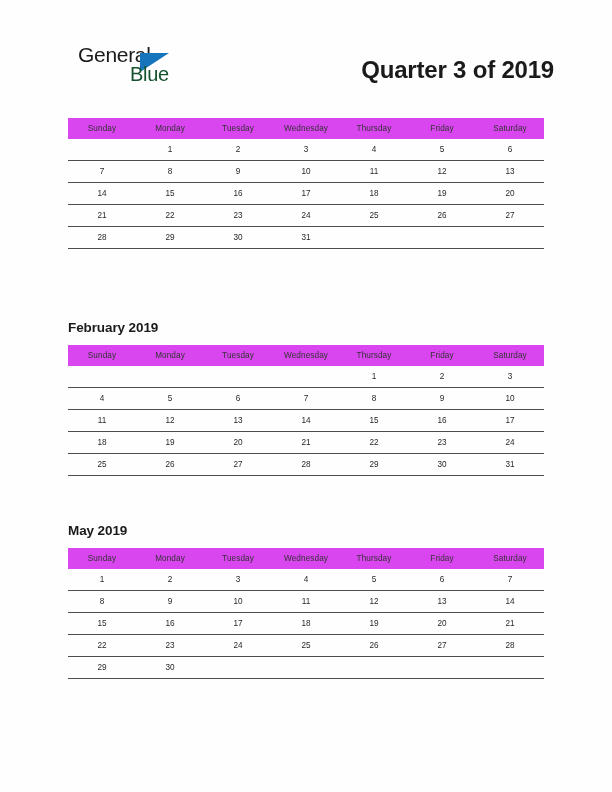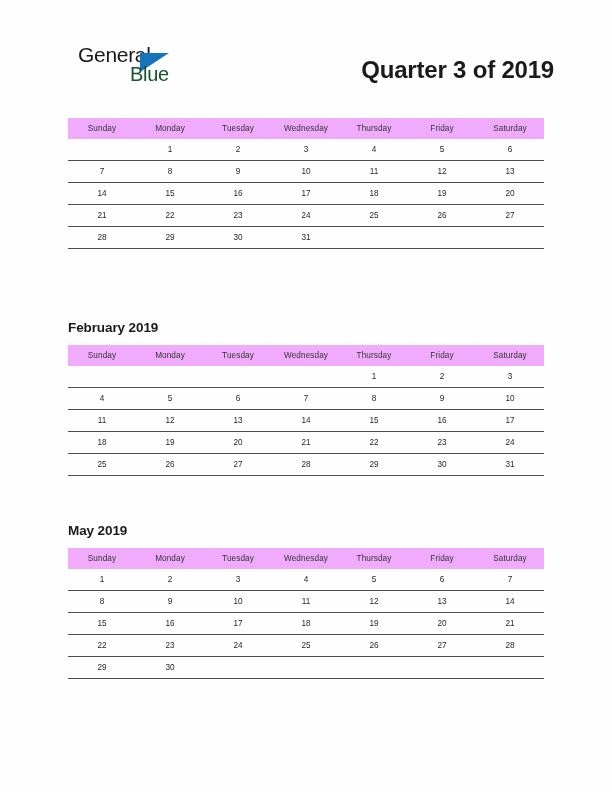--- a/index.html
+++ b/index.html
@@ -97,21 +97,21 @@
     margin: 0 0 10px 0;
     letter-spacing: -0.1px;
   }
 
   table.cal {
     border-collapse: collapse;
     width: 476px;
     table-layout: fixed;
   }
   table.cal th {
-    background: #f0abfc;
+    background: #d946ef;
     font-size: 8.2px;
     font-weight: normal;
     color: #333333;
     text-align: center;
     padding: 6px 0 6px 0;
     border: none;
     letter-spacing: 0.1px;
   }
   table.cal td {
     font-size: 8.2px;

